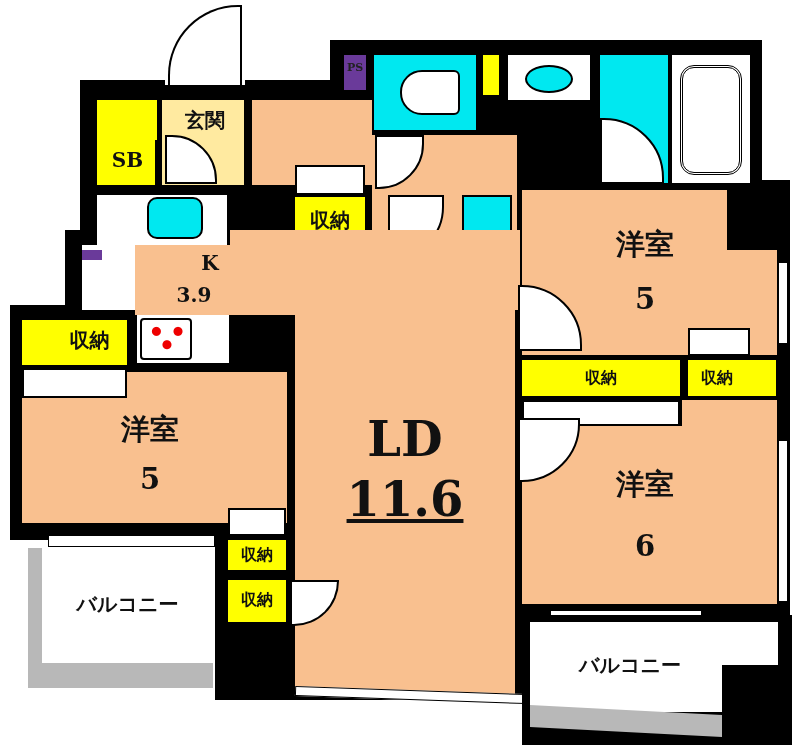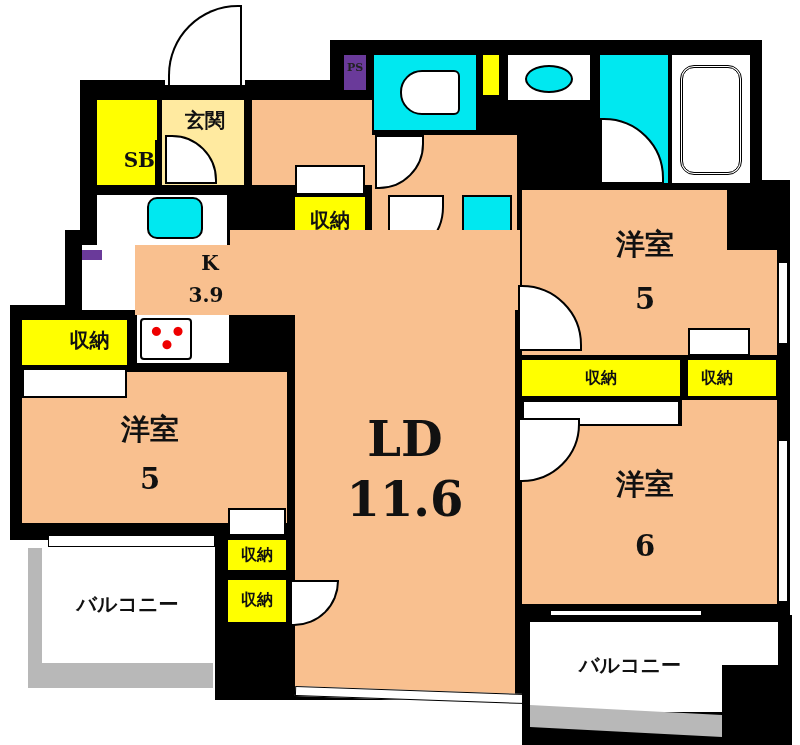--- a/index.html
+++ b/index.html
@@ -33,21 +33,21 @@
 <div class="abs wall" style="left:215px;top:180px;width:310px;height:520px;"></div>
 <div class="abs wall" style="left:65px;top:230px;width:70px;height:80px;"></div>
 
 <div class="abs white" style="left:165px;top:0;width:80px;height:85px;"></div>
 <div class="door" style="left:168px;top:5px;width:70px;height:78px;border-radius:70px 0 0 0;border-bottom:none;"></div>
 <div class="abs entry" style="left:162px;top:100px;width:82px;height:85px;"></div>
 <div class="label sm" style="left:170px;top:110px;width:70px;">玄関</div>
 <div class="door" style="left:165px;top:135px;width:48px;height:45px;border-radius:0 45px 0 0;"></div>
 <div class="abs store" style="left:97px;top:100px;width:58px;height:85px;"></div>
 <div class="abs store" style="left:117px;top:100px;width:40px;height:40px;"></div>
-<div class="label sm" style="left:100px;top:150px;width:55px;text-align:right;">SB</div>
+<div class="label sm" style="left:100px;top:150px;width:55px;">SB</div>
 
 <div class="abs room" style="left:252px;top:100px;width:120px;height:85px;"></div>
 <div class="abs room" style="left:372px;top:135px;width:145px;height:115px;"></div>
 
 <div class="abs white" style="left:295px;top:165px;width:70px;height:30px;border:2px solid #000;"></div>
 <div class="abs store" style="left:295px;top:197px;width:70px;height:45px;"></div>
 <div class="label sm" style="left:295px;top:210px;width:70px;">収納</div>
 
 <div class="abs ps" style="left:344px;top:55px;width:22px;height:35px;"></div>
 <div class="label xs" style="left:344px;top:62px;width:22px;color:#222;font-size:11px;">PS</div>
@@ -67,37 +67,37 @@
 <div class="abs white" style="left:672px;top:55px;width:78px;height:128px;"></div>
 <div class="abs white" style="left:680px;top:65px;width:62px;height:110px;border:3px double #000;border-radius:14px;"></div>
 
 <div class="abs white" style="left:97px;top:195px;width:130px;height:50px;"></div>
 <div class="abs wet" style="left:147px;top:197px;width:56px;height:42px;border:2px solid #000;border-radius:10px;"></div>
 <div class="abs white" style="left:82px;top:245px;width:55px;height:65px;"></div>
 <div class="abs ps" style="left:82px;top:250px;width:20px;height:10px;"></div>
 <div class="abs room" style="left:135px;top:245px;width:160px;height:70px;"></div>
 <div class="abs room" style="left:230px;top:230px;width:290px;height:80px;"></div>
 <div class="label sm" style="left:180px;top:253px;width:60px;">K</div>
-<div class="label sm" style="left:176px;top:285px;width:60px;">3.9</div>
+<div class="label sm" style="left:164px;top:285px;width:60px;">3.9</div>
 <div class="abs white" style="left:137px;top:315px;width:92px;height:48px;"></div>
 <div class="abs white" style="left:140px;top:318px;width:52px;height:42px;border:2px solid #000;border-radius:4px;background:radial-gradient(circle at 30% 30%, #e00 4px, transparent 5px), radial-gradient(circle at 75% 30%, #e00 4px, transparent 5px), radial-gradient(circle at 52% 65%, #e00 4px, transparent 5px), #fff;"></div>
 
 <div class="abs store" style="left:22px;top:320px;width:105px;height:45px;"></div>
 <div class="label sm" style="left:52px;top:330px;width:75px;">収納</div>
 <div class="abs white" style="left:22px;top:368px;width:105px;height:30px;border:2px solid #000;"></div>
 
 <div class="abs room" style="left:22px;top:398px;width:265px;height:125px;"></div>
 <div class="abs room" style="left:127px;top:372px;width:160px;height:30px;"></div>
 <div class="label mid" style="left:80px;top:415px;width:140px;">洋室</div>
 <div class="label mid" style="left:80px;top:465px;width:140px;">5</div>
 <div class="abs white" style="left:228px;top:508px;width:58px;height:28px;border:2px solid #000;"></div>
 
 <div class="abs room" style="left:295px;top:245px;width:220px;height:450px;"></div>
 <div class="label big" style="left:320px;top:415px;width:170px;">LD</div>
-<div class="label big" style="left:320px;top:475px;width:170px;">11.6</div>
+<div class="label big" style="left:320px;top:475px;width:170px;text-decoration:underline;">11.6</div>
 <div class="win" style="left:295px;top:690px;width:230px;height:8px;transform:rotate(2deg);"></div>
 
 <div class="abs store" style="left:228px;top:540px;width:58px;height:30px;"></div>
 <div class="label xs" style="left:228px;top:547px;width:58px;font-size:16px;">収納</div>
 <div class="abs store" style="left:228px;top:580px;width:58px;height:42px;"></div>
 <div class="label xs" style="left:228px;top:592px;width:58px;font-size:16px;">収納</div>
 <div class="door" style="left:290px;top:580px;width:45px;height:42px;border-radius:0 0 45px 0;"></div>
 
 <div class="abs grey" style="left:28px;top:548px;width:185px;height:140px;"></div>
 <div class="abs white" style="left:42px;top:548px;width:171px;height:115px;"></div>

